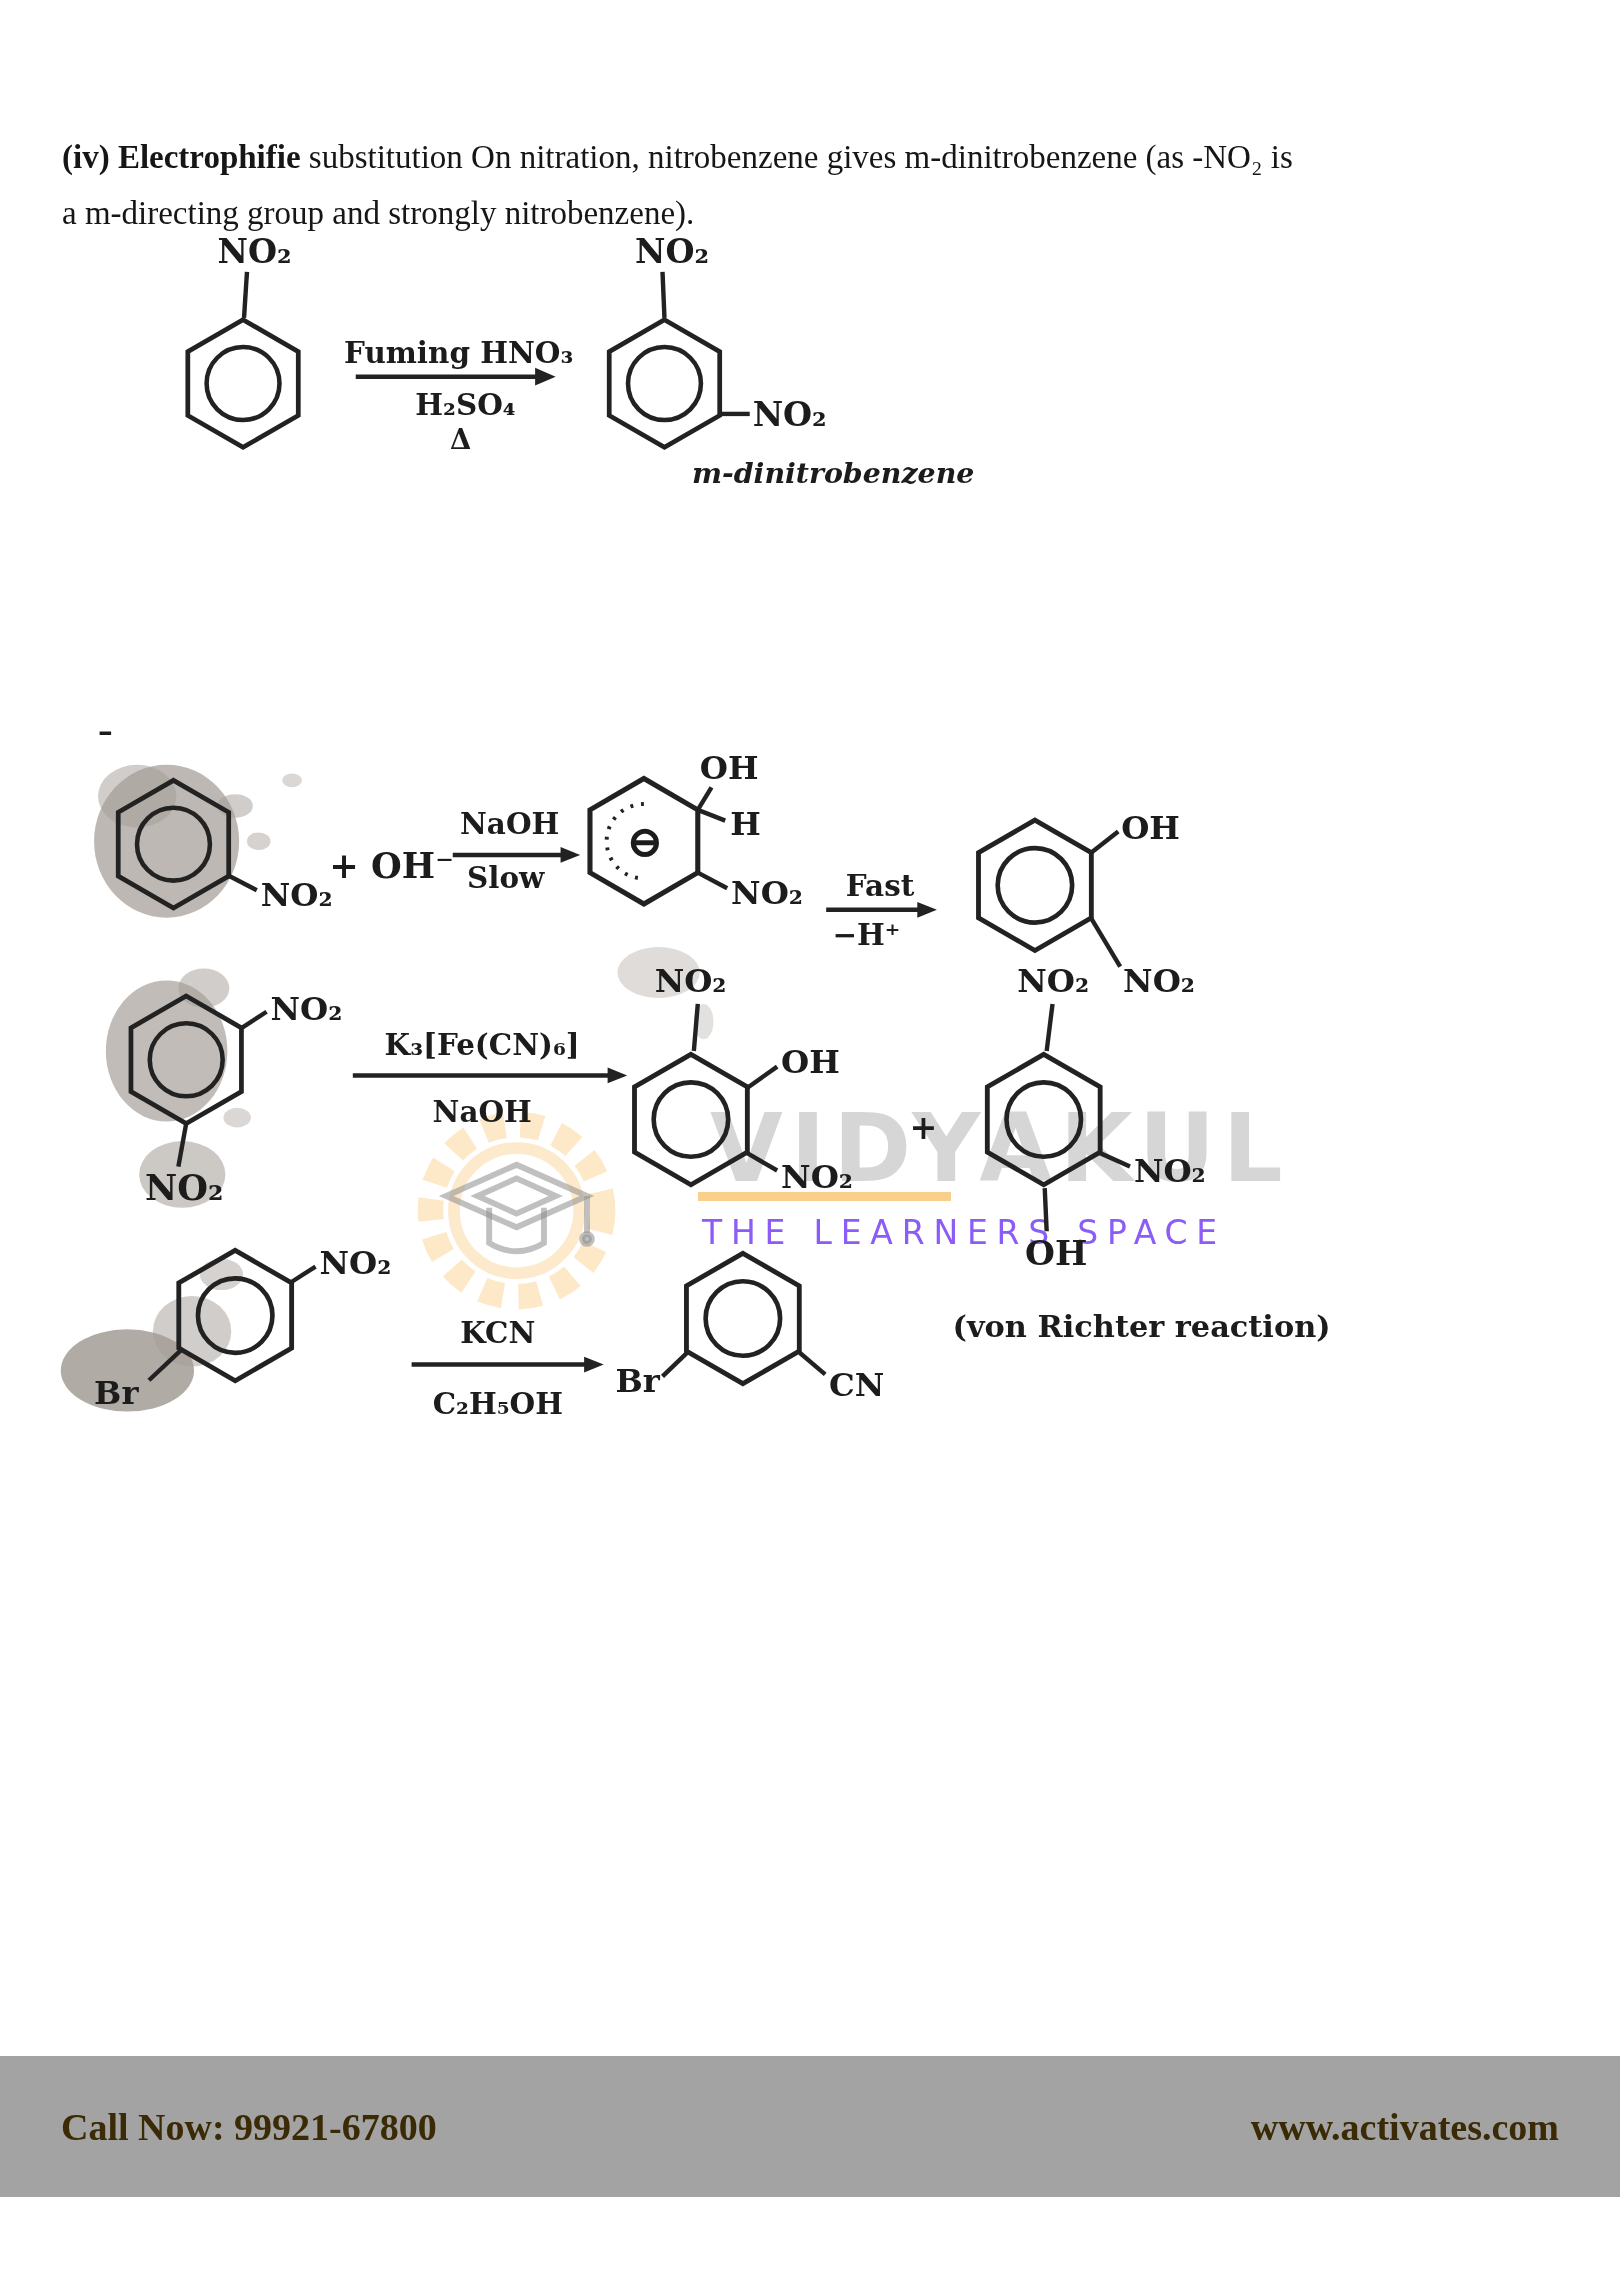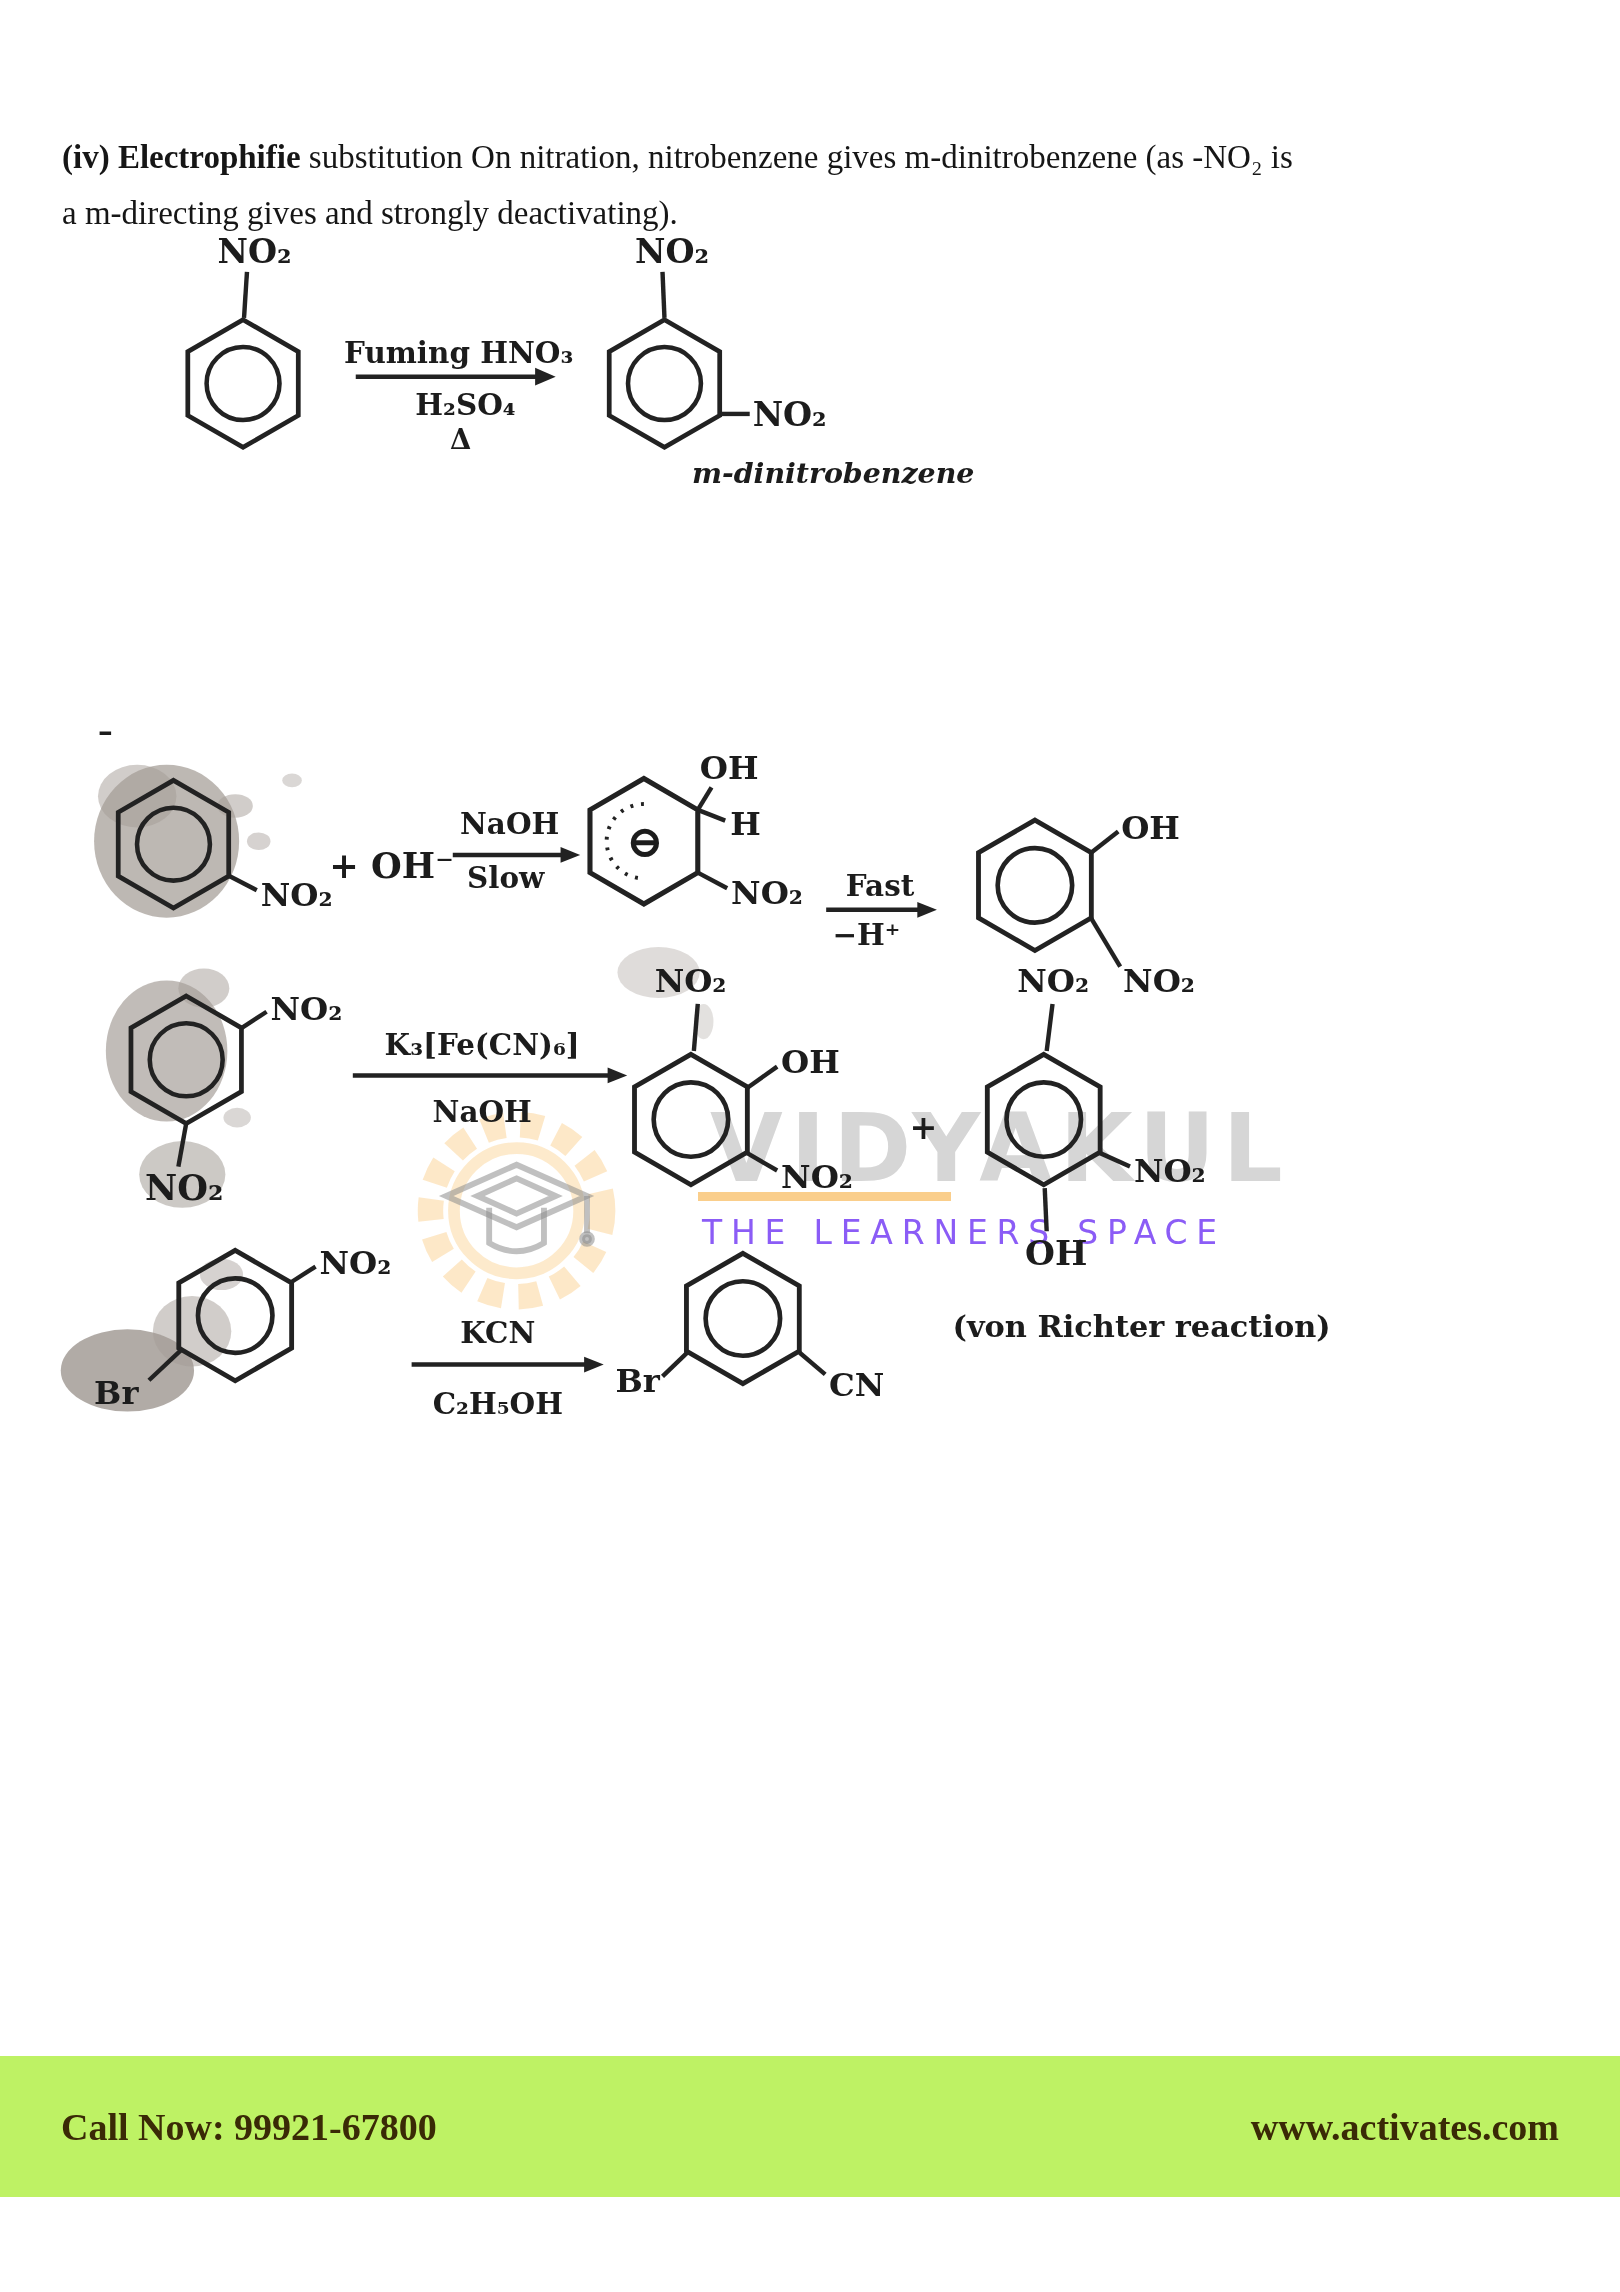--- a/index.html
+++ b/index.html
@@ -20,32 +20,32 @@
   .wm-logo { left:407px; top:1106px; }
 
   
   .chem { position:absolute; left:0; top:0; z-index:2; pointer-events:none; }
   .chem text { font-family:"DejaVu Serif","Liberation Serif",serif; font-weight:bold; fill:#1c1c1c; }
   .chem .it { font-style:italic; }
   .chem line, .chem polygon.hex, .chem path.arc { stroke:#222222; fill:none; }
   .chem .smudge { fill:#a39c96; stroke:none; }
 
   
-  .footer { position:absolute; left:0; top:2056px; width:1620px; height:141px; background:#bef264;
+  .footer { position:absolute; left:0; top:2056px; width:1620px; height:141px; background:#a3a3a3;
             z-index:3; display:flex; justify-content:space-between; align-items:center;
             padding:4px 61px; box-sizing:border-box; font-weight:bold; font-size:38px; color:#3a2a06; }
 </style>
 </head>
 <body>
 
 <div class="page">
 
   <div class="para" style="left:62px; top:129px;">
     <div class="ln"><b>(iv) Electrophifie</b><span> substitution On nitration, nitrobenzene gives m-dinitrobenzene (as -NO₂ is</span></div>
-    <div class="ln">a m-directing gives and strongly deactivating).</div>
+    <div class="ln">a m-directing group and strongly nitrobenzene).</div>
   </div>
 
 
 
   <svg class="wm wm-logo" width="225" height="225" viewBox="0 0 230 230">
     <circle cx="112" cy="107" r="88" fill="none" stroke="rgba(246,166,43,0.26)" stroke-width="26" stroke-dasharray="22 16"></circle>
     <circle cx="112" cy="107" r="64" fill="none" stroke="rgba(246,166,43,0.24)" stroke-width="12"></circle>
     <g stroke="rgba(140,140,140,0.55)" stroke-width="6" fill="none">
       <polygon points="112,60 184,92 112,124 40,92"></polygon>
       <polygon points="112,74 152,92 112,110 72,92"></polygon>

